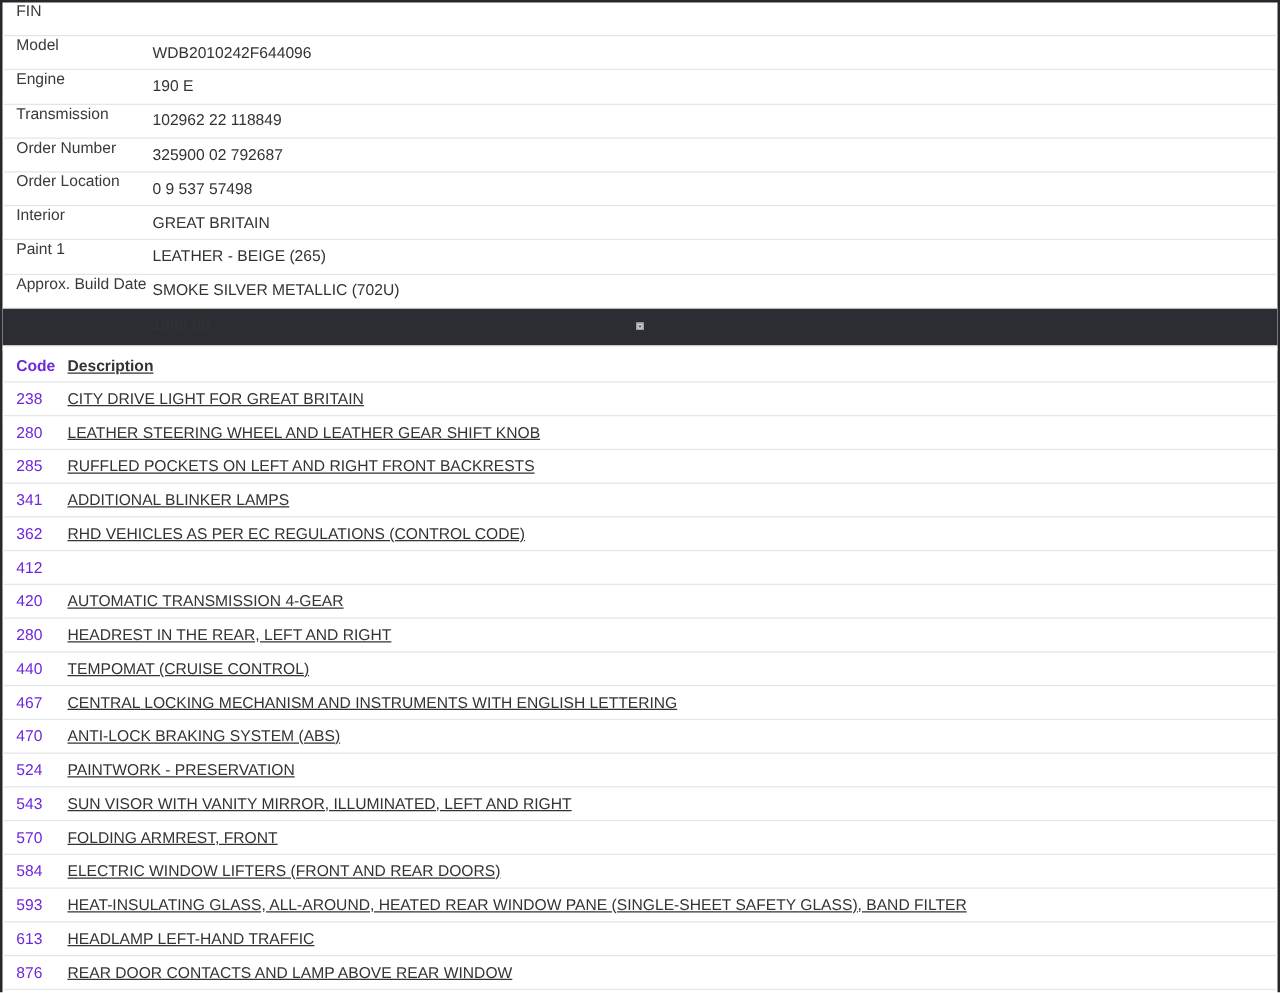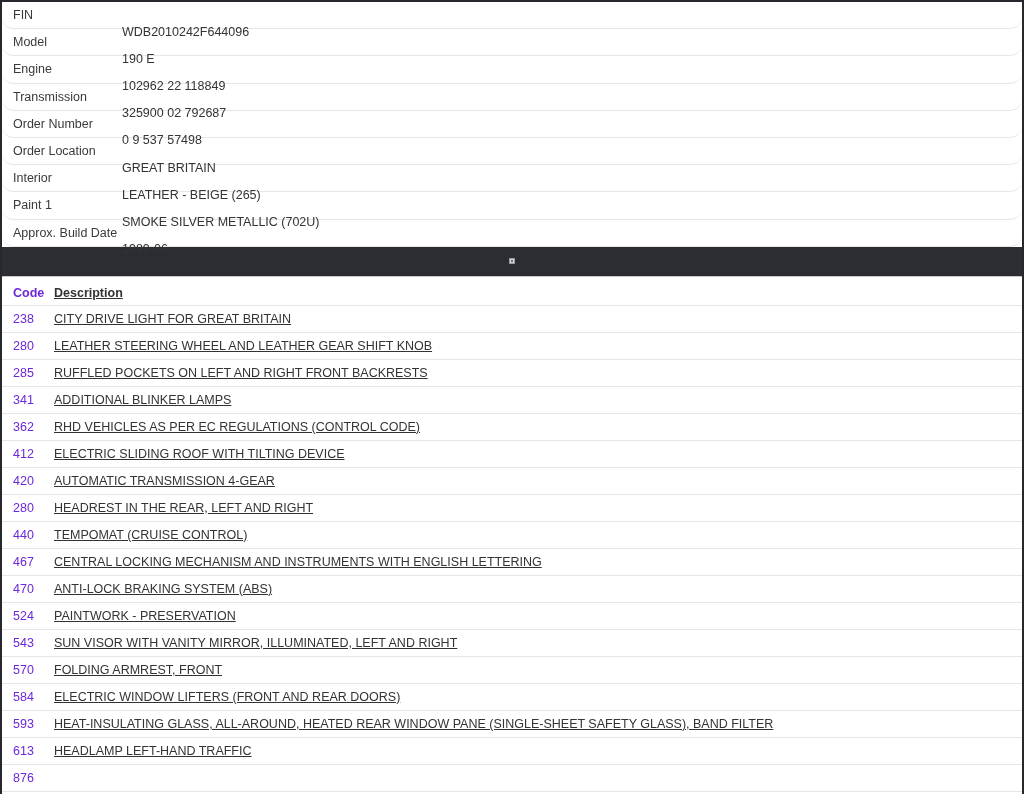--- a/index.html
+++ b/index.html
@@ -10,25 +10,24 @@
     background:#ffffff;
     border-top:2px solid #26282d;
     border-left:2px solid #26282d;
     border-right:2px solid #26282d;
     overflow:hidden;
     font-family:"Liberation Sans","DejaVu Sans",sans-serif;
     color:#3a3a3a;
   }
   
   .kv-row {
-    display:flex; align-items:center;
+    display:flex; 
     height:27.2px;
     border-bottom:1px solid #e6e6e6;
     font-size:12.5px;
-    border-radius:12px;
   }
   .kv-label {
     width:120px;
     padding-left:11px;
     color:#3a3a3a;
     flex-shrink:0;
   }
   .kv-value { color:#333333;margin-top:33px; }
   
   .divider-bar {
@@ -136,21 +135,20 @@
     <div class="code-row">
       <div class="code-cell">341</div>
       <div class="desc-cell">ADDITIONAL BLINKER LAMPS</div>
     </div>
     <div class="code-row">
       <div class="code-cell">362</div>
       <div class="desc-cell">RHD VEHICLES AS PER EC REGULATIONS (CONTROL CODE)</div>
     </div>
     <div class="code-row">
       <div class="code-cell">412</div>
-      <div class="desc-cell">ELECTRIC SLIDING ROOF WITH TILTING DEVICE</div>
     </div>
     <div class="code-row">
       <div class="code-cell">420</div>
       <div class="desc-cell">AUTOMATIC TRANSMISSION 4-GEAR</div>
     </div>
     <div class="code-row">
       <div class="code-cell">280</div>
       <div class="desc-cell">HEADREST IN THE REAR, LEFT AND RIGHT</div>
     </div>
     <div class="code-row">
@@ -184,16 +182,17 @@
     <div class="code-row">
       <div class="code-cell">593</div>
       <div class="desc-cell">HEAT-INSULATING GLASS, ALL-AROUND, HEATED REAR WINDOW PANE (SINGLE-SHEET SAFETY GLASS), BAND FILTER</div>
     </div>
     <div class="code-row">
       <div class="code-cell">613</div>
       <div class="desc-cell">HEADLAMP LEFT-HAND TRAFFIC</div>
     </div>
     <div class="code-row">
       <div class="code-cell">876</div>
+      <div class="desc-cell">REAR DOOR CONTACTS AND LAMP ABOVE REAR WINDOW</div>
     </div>
   </div>
 
 </div>
 
 </body></html>

